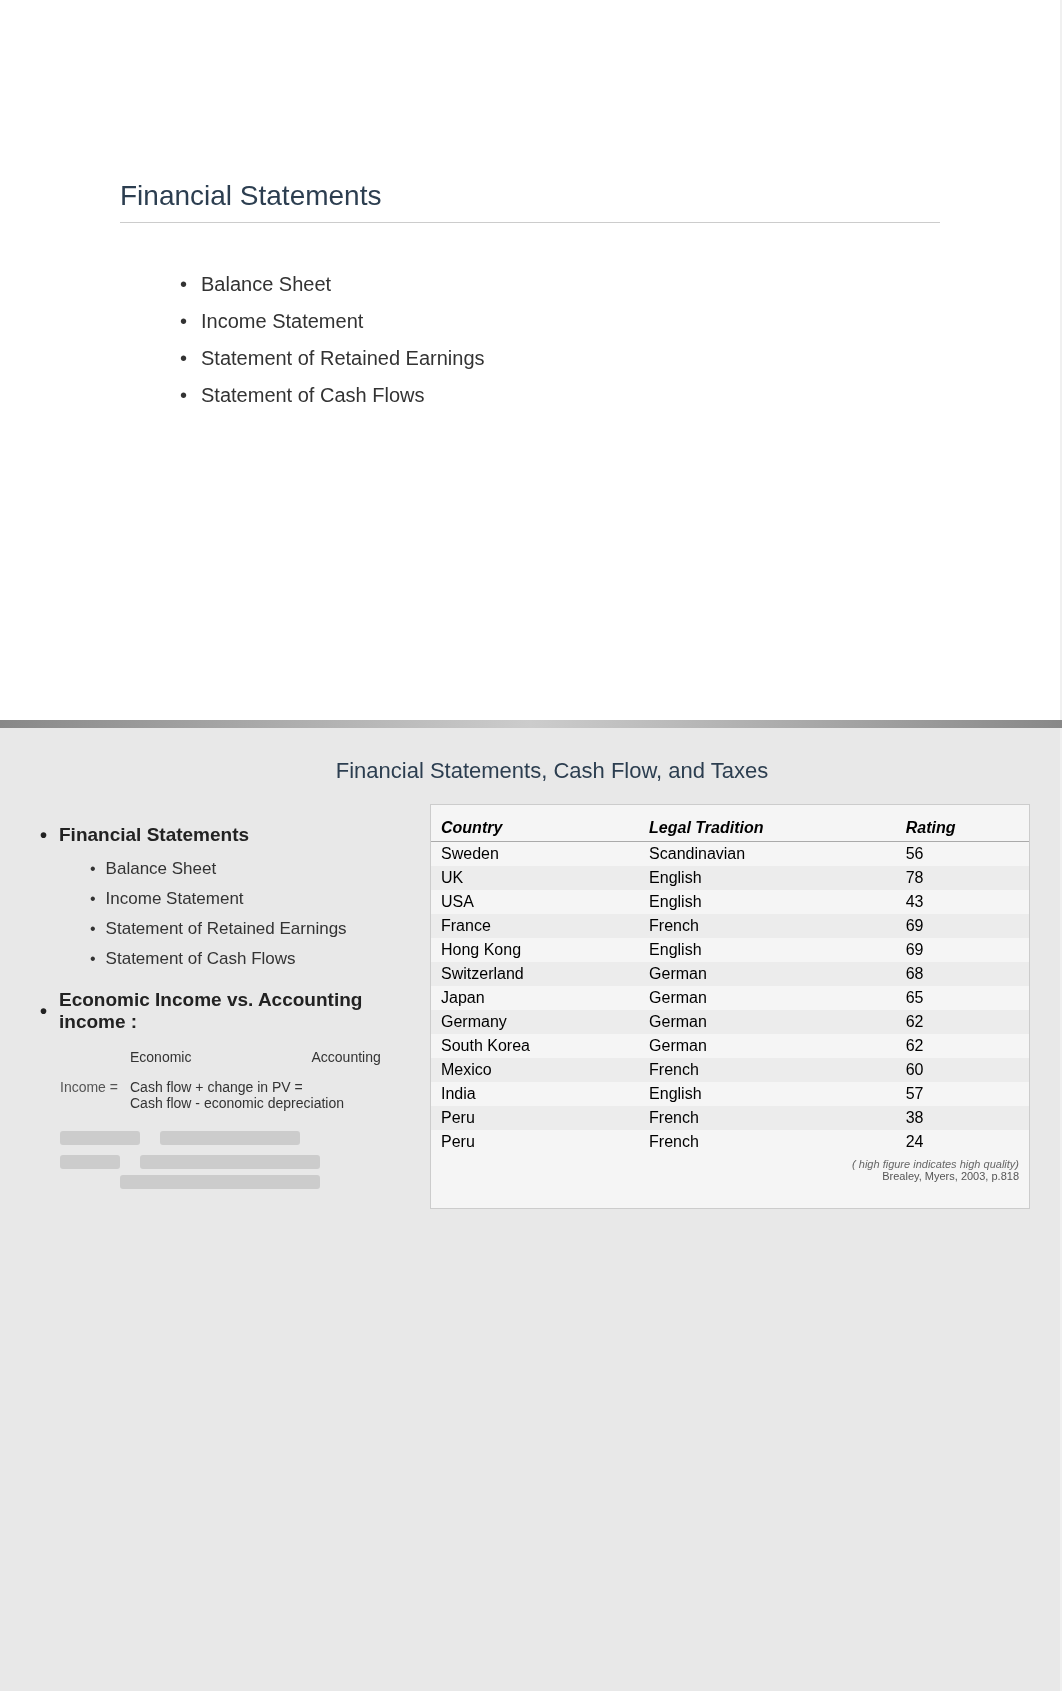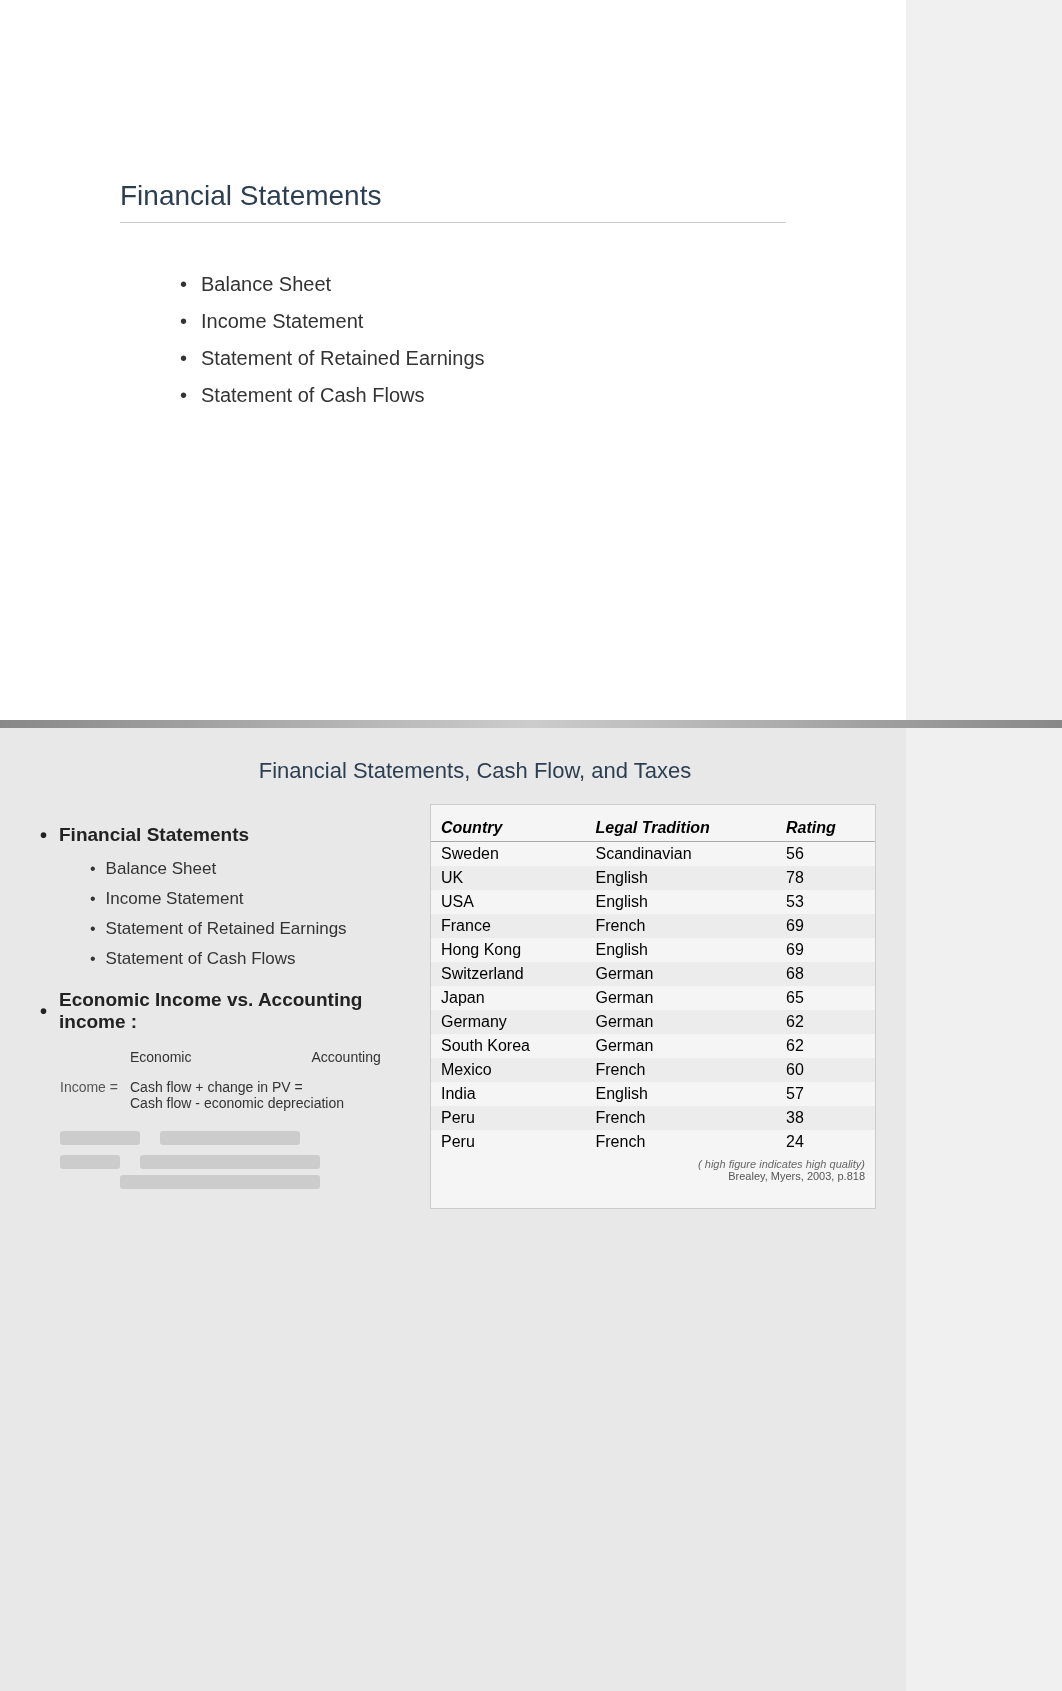--- a/index.html
+++ b/index.html
@@ -6,21 +6,21 @@
     body {
       font-family: Arial, sans-serif;
       background: #f0f0f0;
       width: 1062px;
       min-height: 1691px;
     }
 
     
     .slide {
       background: #ffffff;
-      width: 906px;
+      width: 1060px;
       position: relative;
     }
 
     .slide-1 {
       height: 720px;
       display: flex;
       flex-direction: column;
       justify-content: flex-start;
       padding: 180px 120px 60px 120px;
     }
@@ -305,21 +305,21 @@
               <td>56</td>
             </tr>
             <tr>
               <td>UK</td>
               <td>English</td>
               <td>78</td>
             </tr>
             <tr>
               <td>USA</td>
               <td>English</td>
-              <td>53</td>
+              <td>43</td>
             </tr>
             <tr>
               <td>France</td>
               <td>French</td>
               <td>69</td>
             </tr>
             <tr>
               <td>Hong Kong</td>
               <td>English</td>
               <td>69</td>

